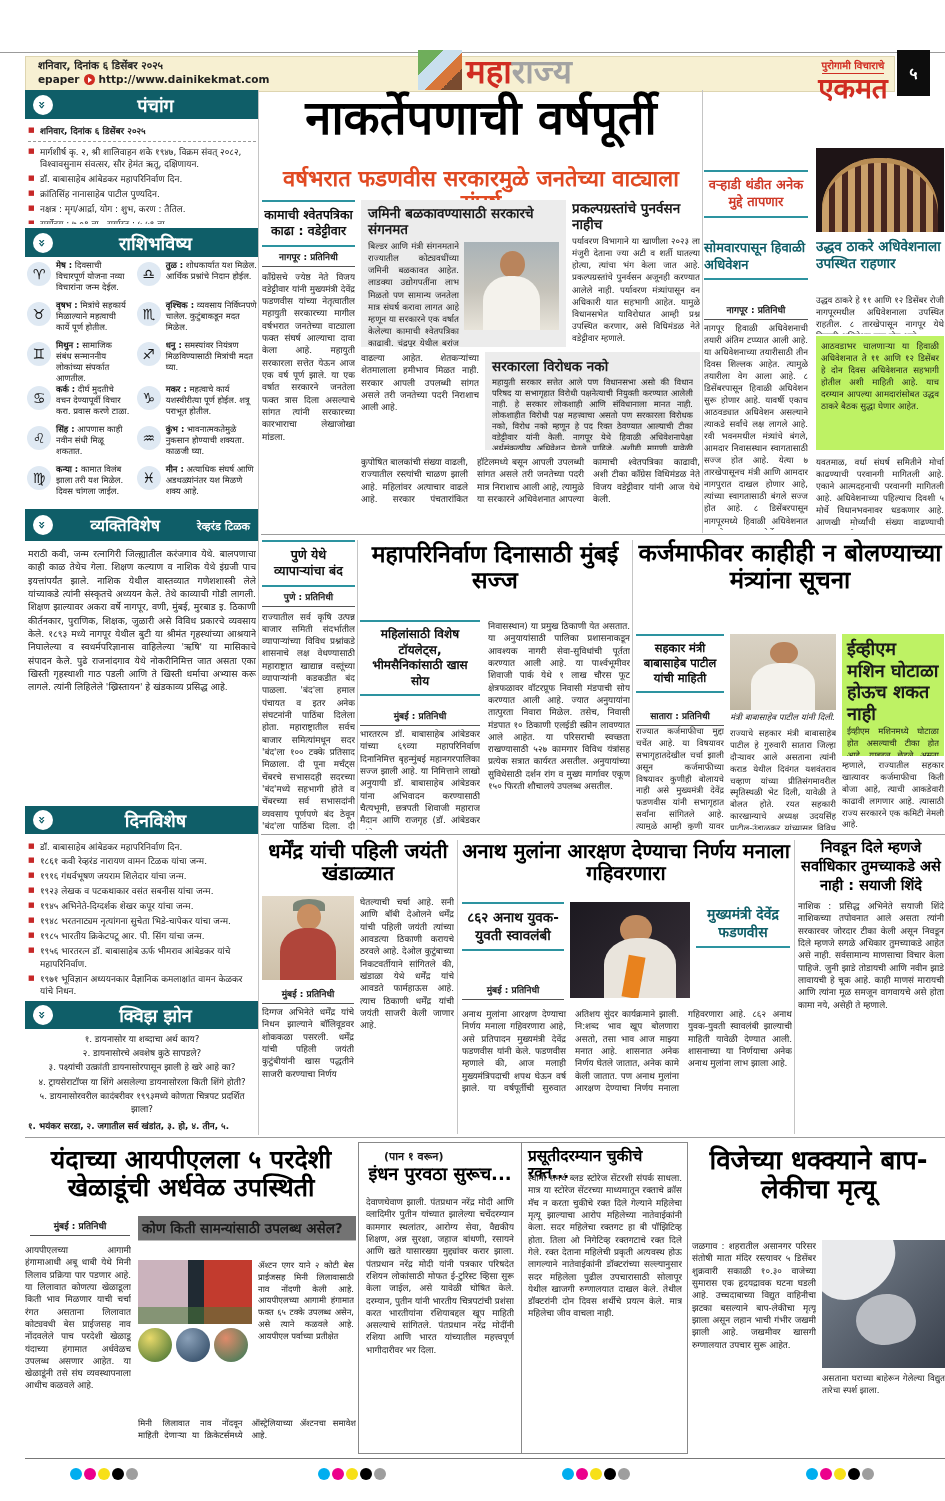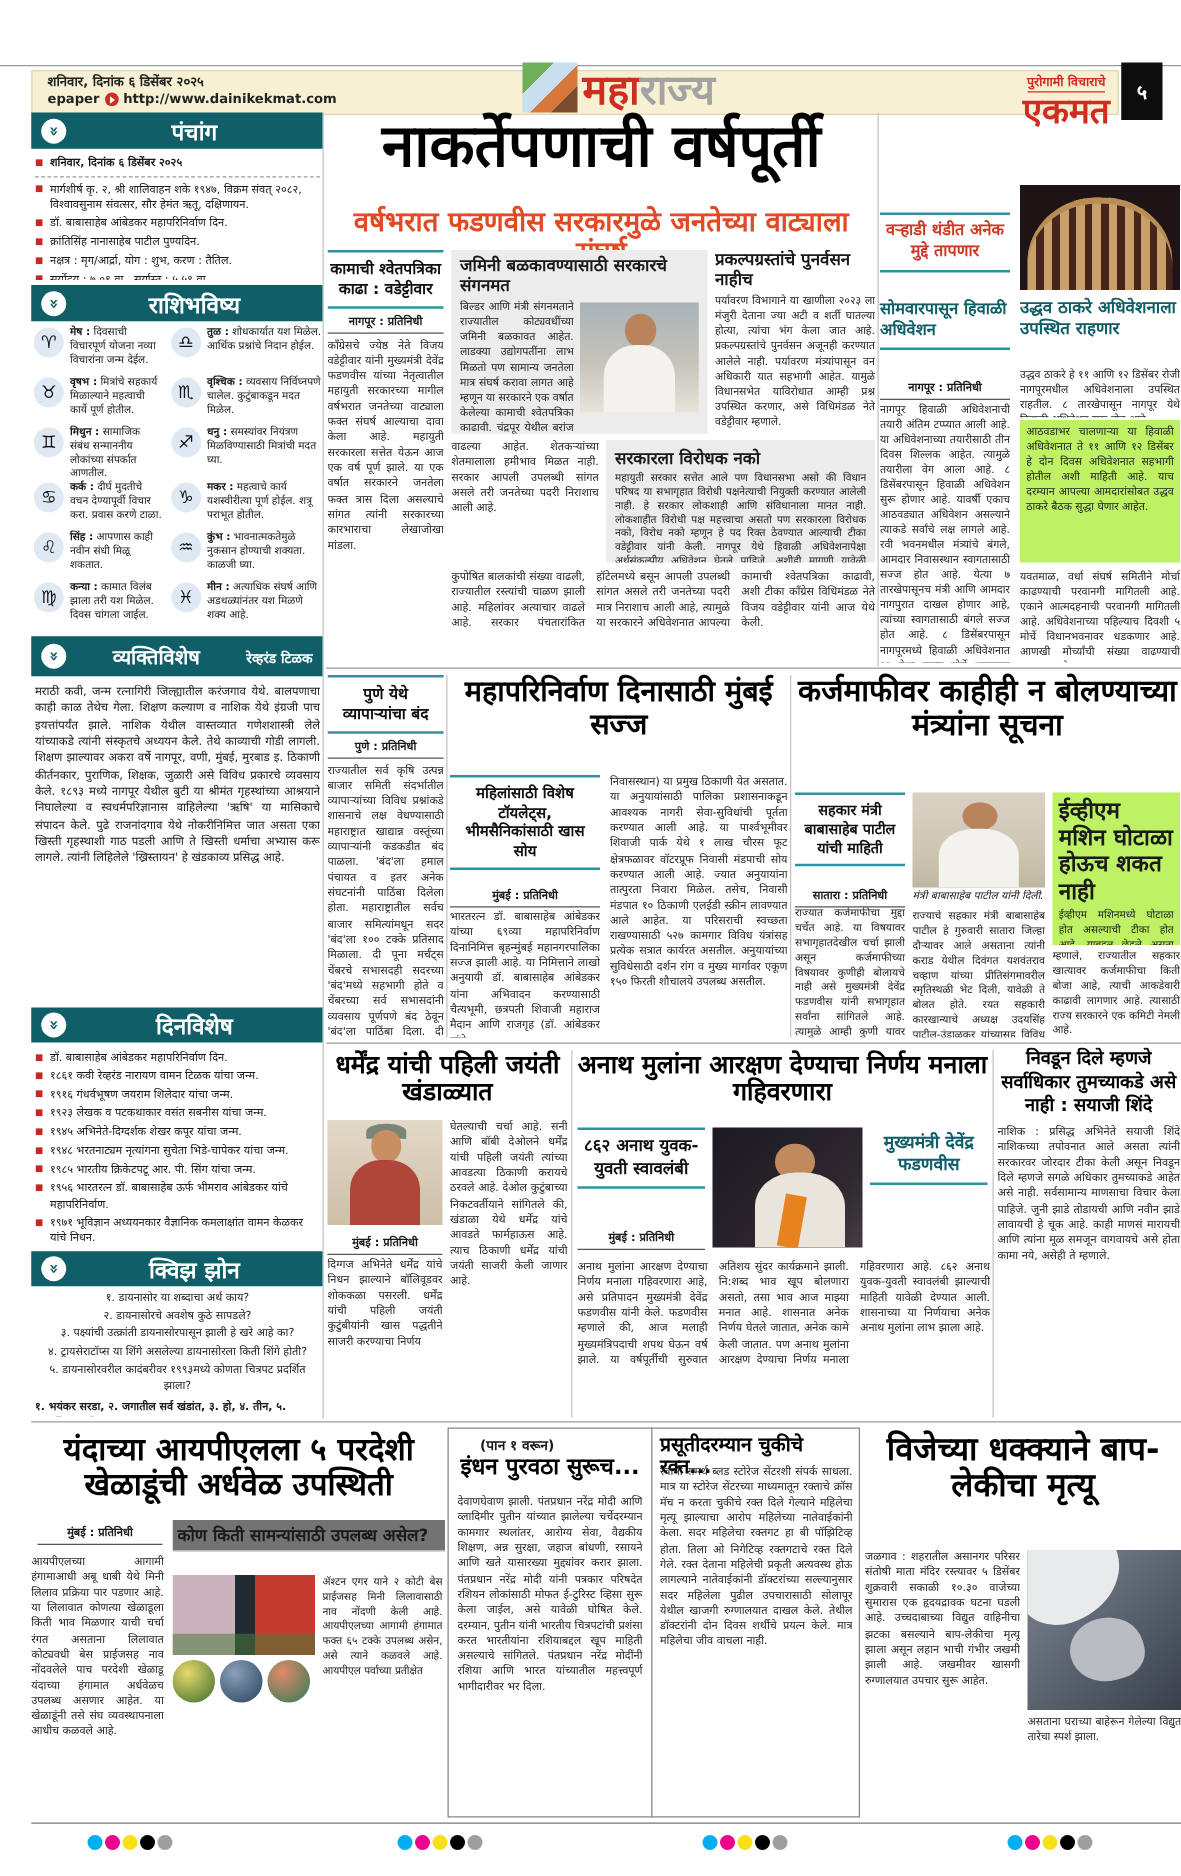--- a/index.html
+++ b/index.html
@@ -339,20 +339,21 @@
         <div class="ipl-top"></div>
         <div class="ipl-circles">
           <span class="cir c-a"></span>
           <span class="cir c-b"></span>
           <span class="cir c-c"></span>
         </div>
       </div>
       <div class="bt" style="width:96px;font-size:8.4px;">ॲश्टन एगर याने २ कोटी बेस प्राईजसह मिनी लिलावासाठी नाव नोंदणी केली आहे. आयपीएलच्या आगामी हंगामात फक्त ६५ टक्के उपलब्ध असेन, असे त्याने कळवले आहे. आयपीएल पर्वाच्या प्रतीक्षेत</div>
     </div>
   </div>
+  <div class="abs bt cols2 clip" style="left:138px;top:1418px;width:218px;height:38px;font-size:8.4px;">मिनी लिलावात नाव नोंदवून माहिती देणाऱ्या या क्रिकेटर्समध्ये ऑस्ट्रेलियाच्या ॲश्टनचा समावेश आहे.</div>
 
   <div class="abs" style="left:358px;top:1142px;width:330px;height:312px;border:1px solid #888;box-sizing:border-box;"></div>
   <div class="vr" style="left:521px;top:1142px;height:312px;background:#888;"></div>
 
   <div class="abs b" style="left:384px;top:1148px;width:148px;font-size:11px;">(पान १ वरून)</div>
   <div class="abs hl" style="left:366px;top:1164px;width:148px;font-size:18px;">इंधन पुरवठा सुरूच...</div>
   <div class="abs bt clip" style="left:366px;top:1196px;width:148px;height:250px;">देवाणघेवाण झाली. पंतप्रधान नरेंद्र मोदी आणि व्लादिमीर पुतीन यांच्यात झालेल्या चर्चेदरम्यान कामगार स्थलांतर, आरोग्य सेवा, वैद्यकीय शिक्षण, अन्न सुरक्षा, जहाज बांधणी, रसायने आणि खते यासारख्या मुद्द्यांवर करार झाला. पंतप्रधान नरेंद्र मोदी यांनी पत्रकार परिषदेत रशियन लोकांसाठी मोफत ई-टुरिस्ट व्हिसा सुरू केला जाईल, असे यावेळी घोषित केले. दरम्यान, पुतीन यांनी भारतीय चित्रपटांची प्रशंसा करत भारतीयांना रशियाबद्दल खूप माहिती असल्याचे सांगितले. पंतप्रधान नरेंद्र मोदींनी रशिया आणि भारत यांच्यातील महत्त्वपूर्ण भागीदारीवर भर दिला.</div>
 
   <div class="abs hl" style="left:528px;top:1148px;width:154px;font-size:15.5px;text-align:left;">प्रसूतीदरम्यान चुकीचे रक्त...</div>
   <div class="abs bt clip" style="left:528px;top:1172px;width:154px;height:274px;">स्वामी समर्थ ब्लड स्टोरेज सेंटरशी संपर्क साधला. मात्र या स्टोरेज सेंटरच्या माध्यमातून रक्ताचे क्रॉस मॅच न करता चुकीचे रक्त दिले गेल्याने महिलेचा मृत्यू झाल्याचा आरोप महिलेच्या नातेवाईकांनी केला. सदर महिलेचा रक्तगट हा बी पॉझिटिव्ह होता. तिला ओ निगेटिव्ह रक्तगटाचे रक्त दिले गेले. रक्त देताना महिलेची प्रकृती अत्यवस्थ होऊ लागल्याने नातेवाईकांनी डॉक्टरांच्या सल्ल्यानुसार सदर महिलेला पुढील उपचारासाठी सोलापूर येथील खाजगी रुग्णालयात दाखल केले. तेथील डॉक्टरांनी दोन दिवस शर्थीचे प्रयत्न केले. मात्र महिलेचा जीव वाचला नाही.</div>

